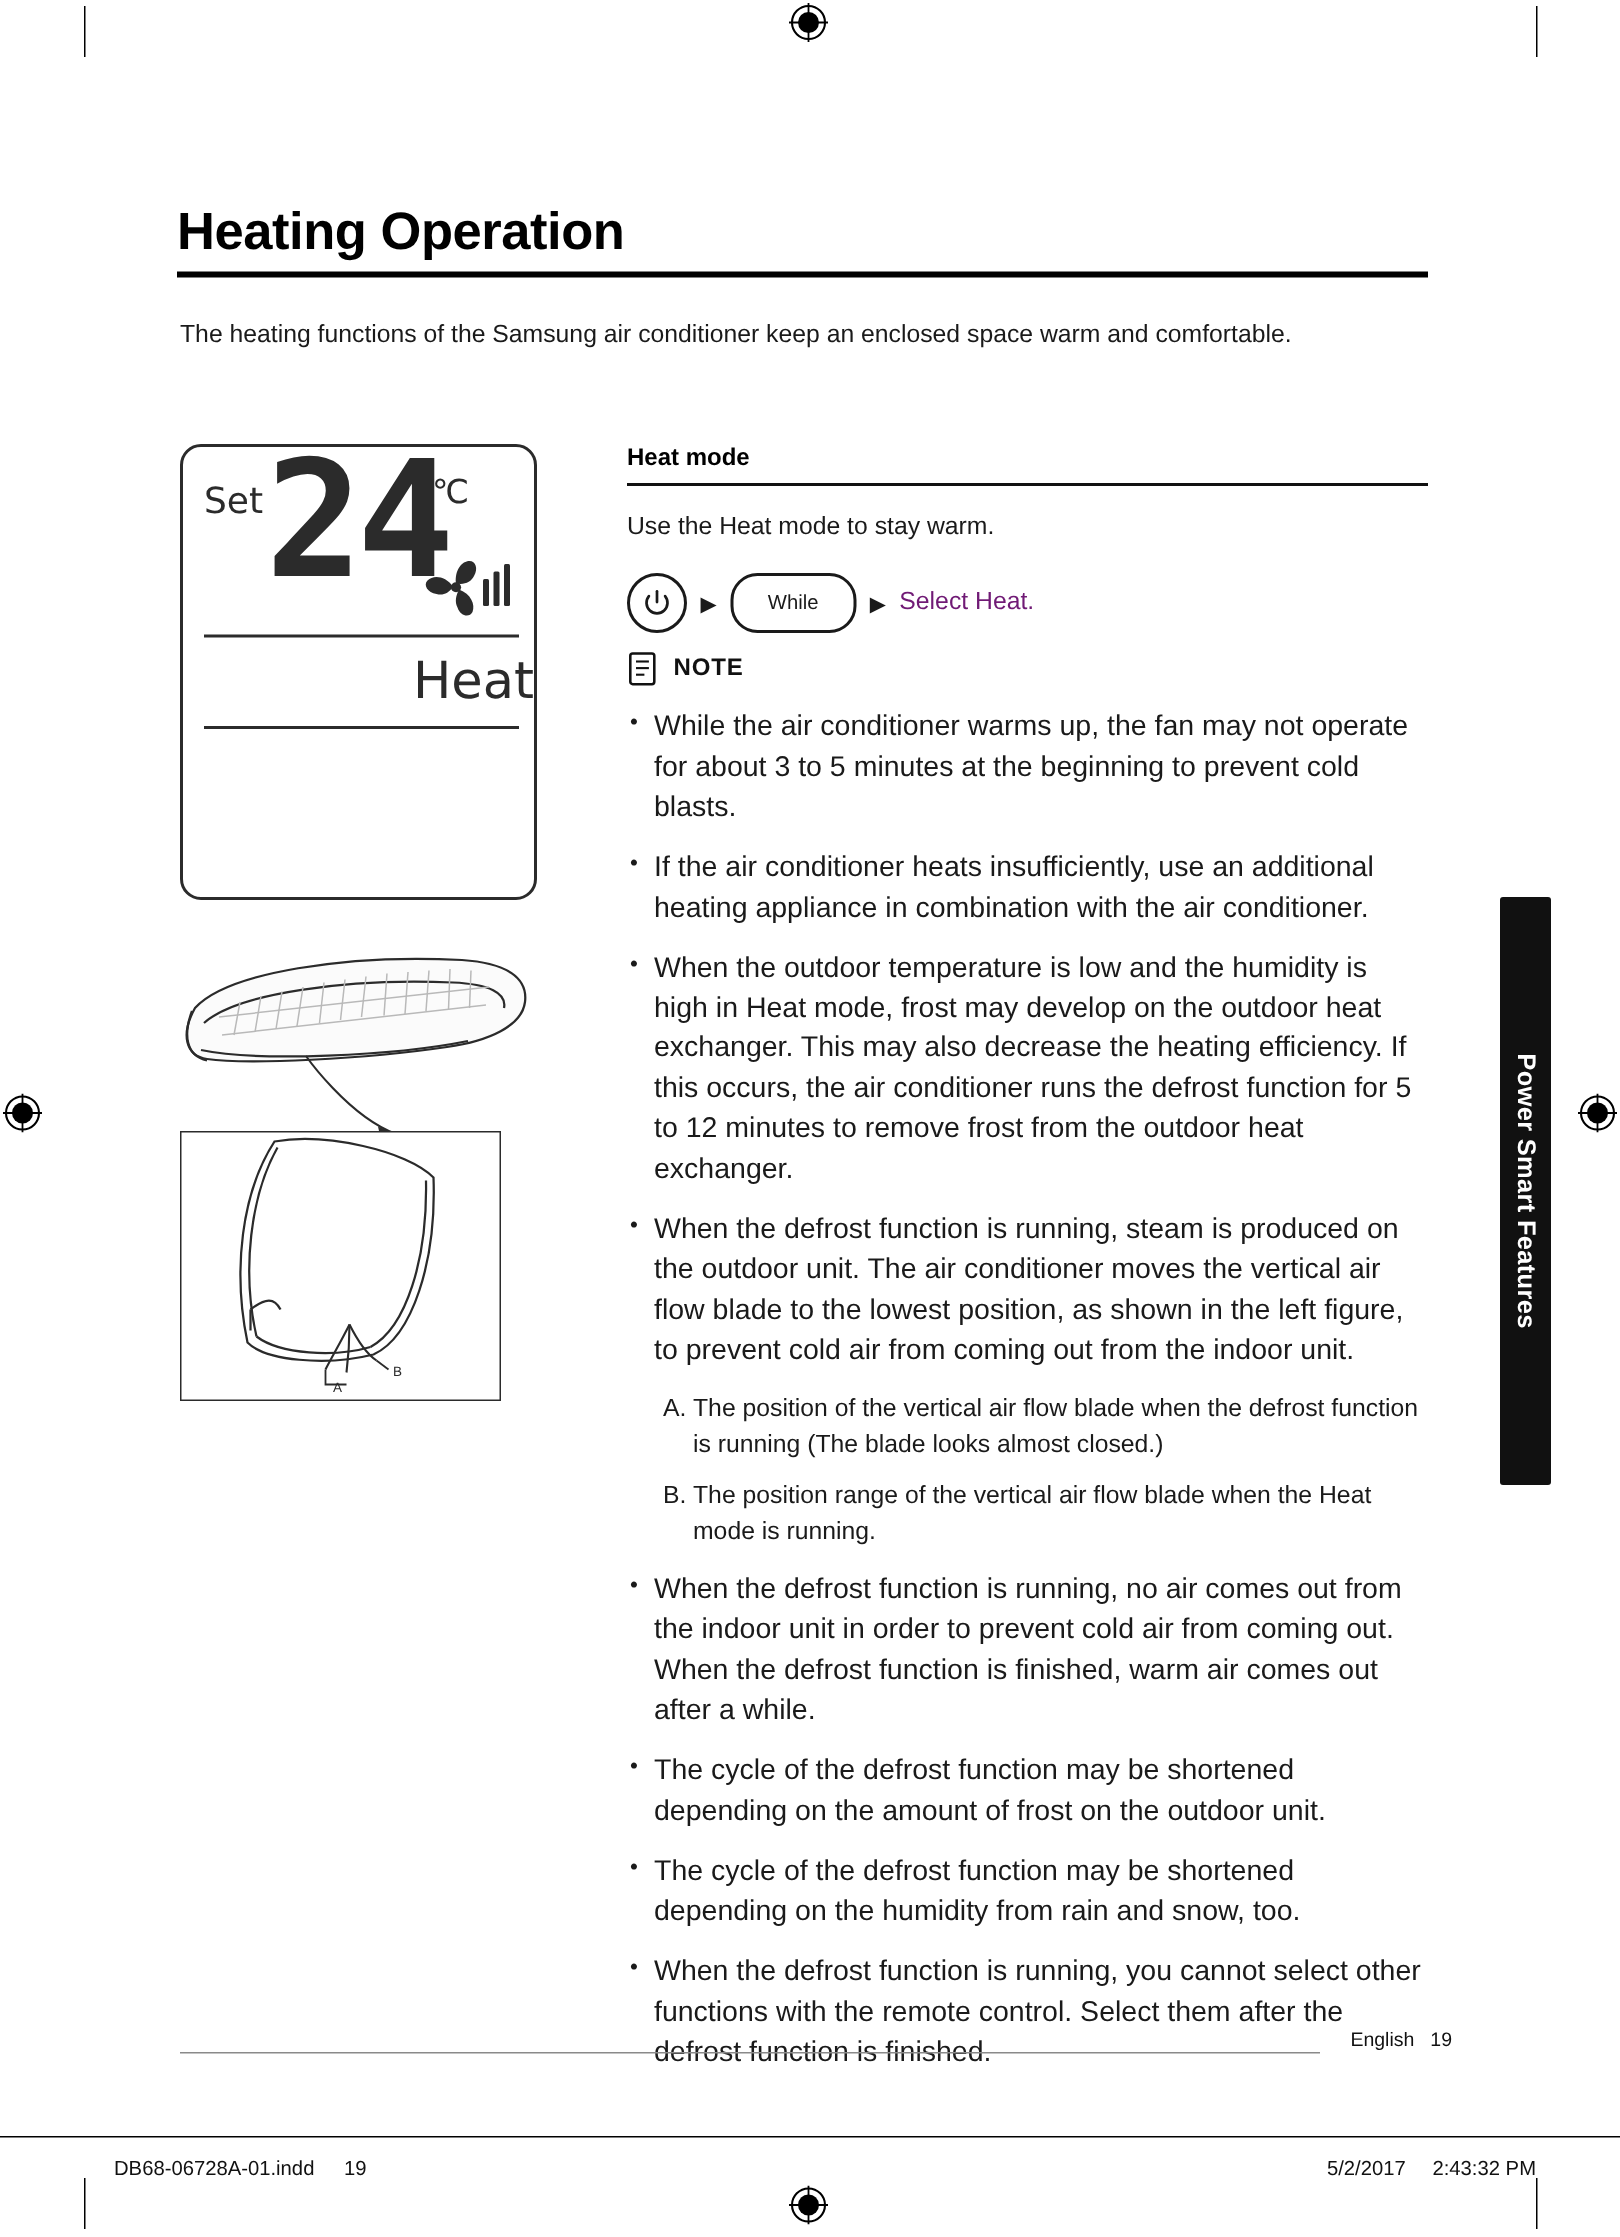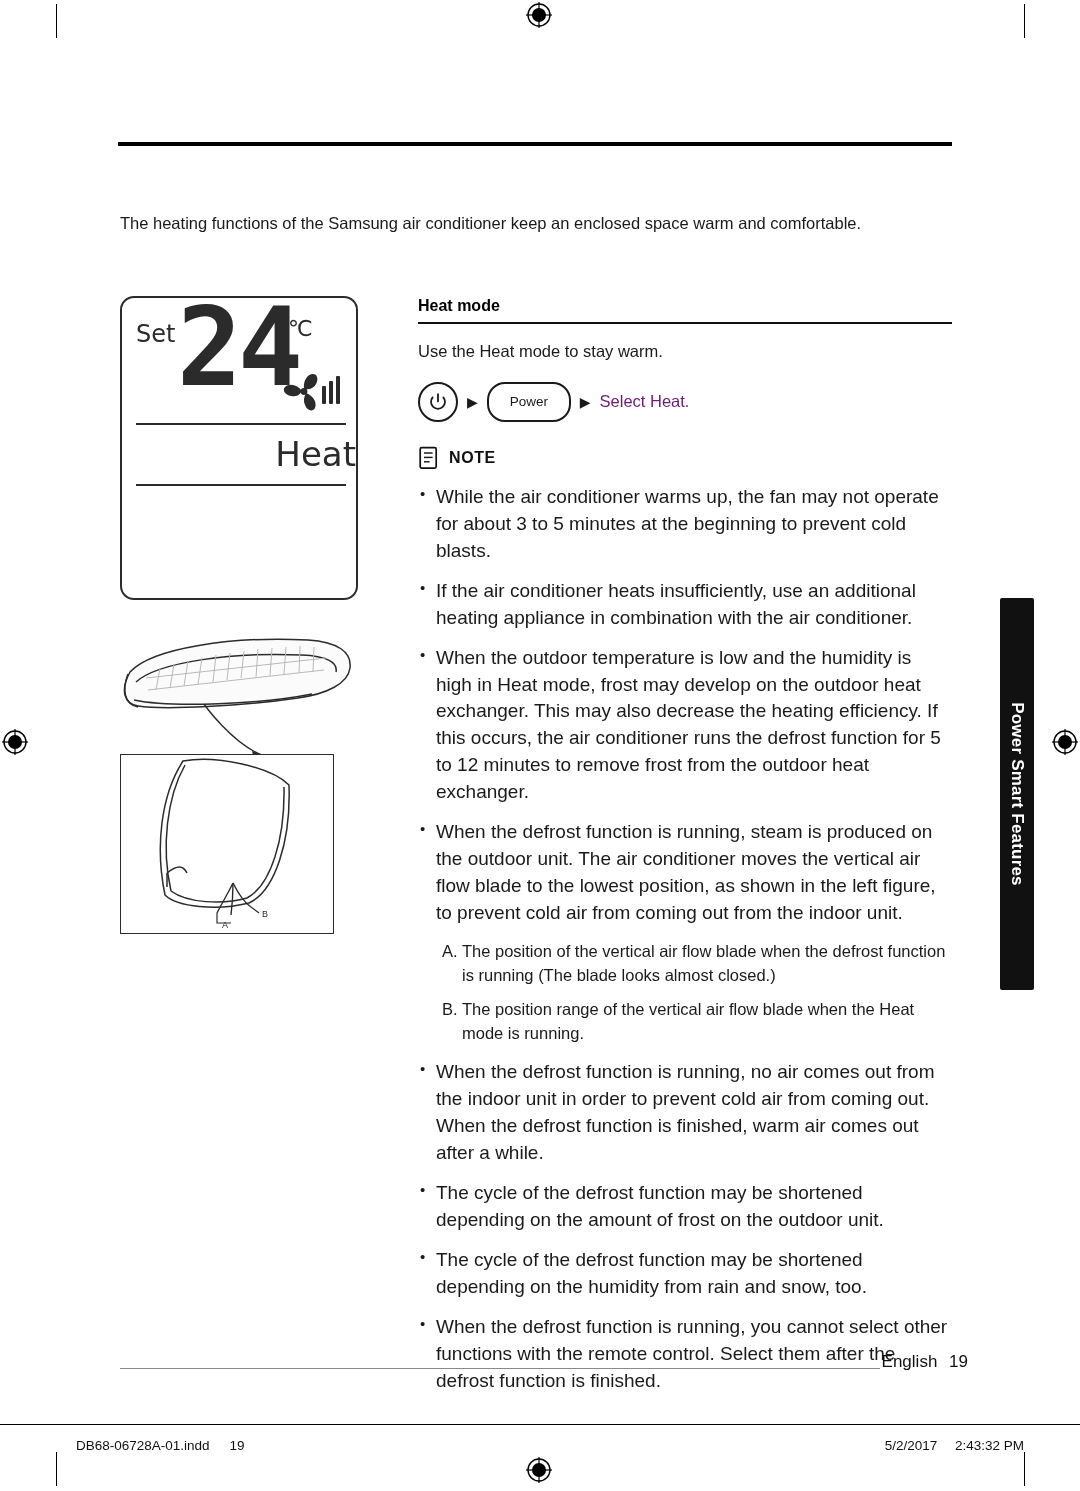--- a/index.html
+++ b/index.html
@@ -218,21 +218,21 @@
   }
   .step-text {
     font-size: 16.5px;
     color: #701a75;
   }
 
   .note-head {
     display: flex;
     align-items: center;
     gap: 9px;
-    margin-top: 24px;
+    margin-top: 12px;
   }
   .note-icon {
     width: 22px; height: 24px;
   }
   .note-label {
     font-size: 16px;
     font-weight: bold;
     letter-spacing: 0.6px;
     color: #111;
   }
@@ -304,21 +304,21 @@
     left: 120px;
     top: 1368px;
     width: 760px;
     height: 1.4px;
     background: #8a8a8a;
   }
   .footer-page {
     position: absolute;
     right: 112px;
     top: 1352px;
-    font-size: 17px;
+    font-size: 13px;
     color: #111;
   }
   .footer-page .num { margin-left: 7px; }
 
   .print-rule {
     position: absolute;
     left: 0;
     right: 0;
     top: 1424px;
     height: 1px;
@@ -378,20 +378,21 @@
   <div class="reg" style="left:526px; top:1457px;">
     <svg width="26" height="26" viewBox="0 0 26 26">
       <circle cx="13" cy="13" r="7" fill="#000"></circle>
       <circle cx="13" cy="13" r="11" fill="none" stroke="#000" stroke-width="1.4"></circle>
       <line x1="13" y1="0" x2="13" y2="26" stroke="#000" stroke-width="1.2"></line>
       <line x1="0" y1="13" x2="26" y2="13" stroke="#000" stroke-width="1.2"></line>
     </svg>
   </div>
 
   <div class="title-wrap">
+    <h1 class="title">Heating Operation</h1>
     <div class="title-rule"></div>
   </div>
   <div class="intro">The heating functions of the Samsung air conditioner keep an enclosed space warm and comfortable.</div>
 
   <div class="display-panel">
     <div class="dp-set">Set</div>
     <div class="dp-temp">24</div>
     <div class="dp-unit">℃</div>
 
     <div class="dp-fan">
@@ -480,21 +481,21 @@
     <p class="p-sub">Use the Heat mode to stay warm.</p>
 
     <div class="steps">
       <div class="btn-power">
         <svg width="18" height="18" viewBox="0 0 18 18">
           <path d="M3.6 4.4 A7 7 0 1 0 14.4 4.4" fill="none" stroke="#1a1a1a" stroke-width="1.8" stroke-linecap="round"></path>
           <line x1="9" y1="1.2" x2="9" y2="8.4" stroke="#1a1a1a" stroke-width="1.8" stroke-linecap="round"></line>
         </svg>
       </div>
       <span class="arrow">▶</span>
-      <div class="btn-mode">Power</div>
+      <div class="btn-mode">While</div>
       <span class="arrow">▶</span>
       <span class="step-text">Select Heat.</span>
     </div>
 
     <div class="note-head">
       <span class="note-icon">
         <svg width="22" height="24" viewBox="0 0 22 24">
           <rect x="2.2" y="1.6" width="16" height="20.5" rx="1.6" fill="none" stroke="#111" stroke-width="1.7"></rect>
           <line x1="6" y1="7" x2="14.6" y2="7" stroke="#111" stroke-width="1.4"></line>
           <line x1="6" y1="11.4" x2="14.6" y2="11.4" stroke="#111" stroke-width="1.4"></line>

